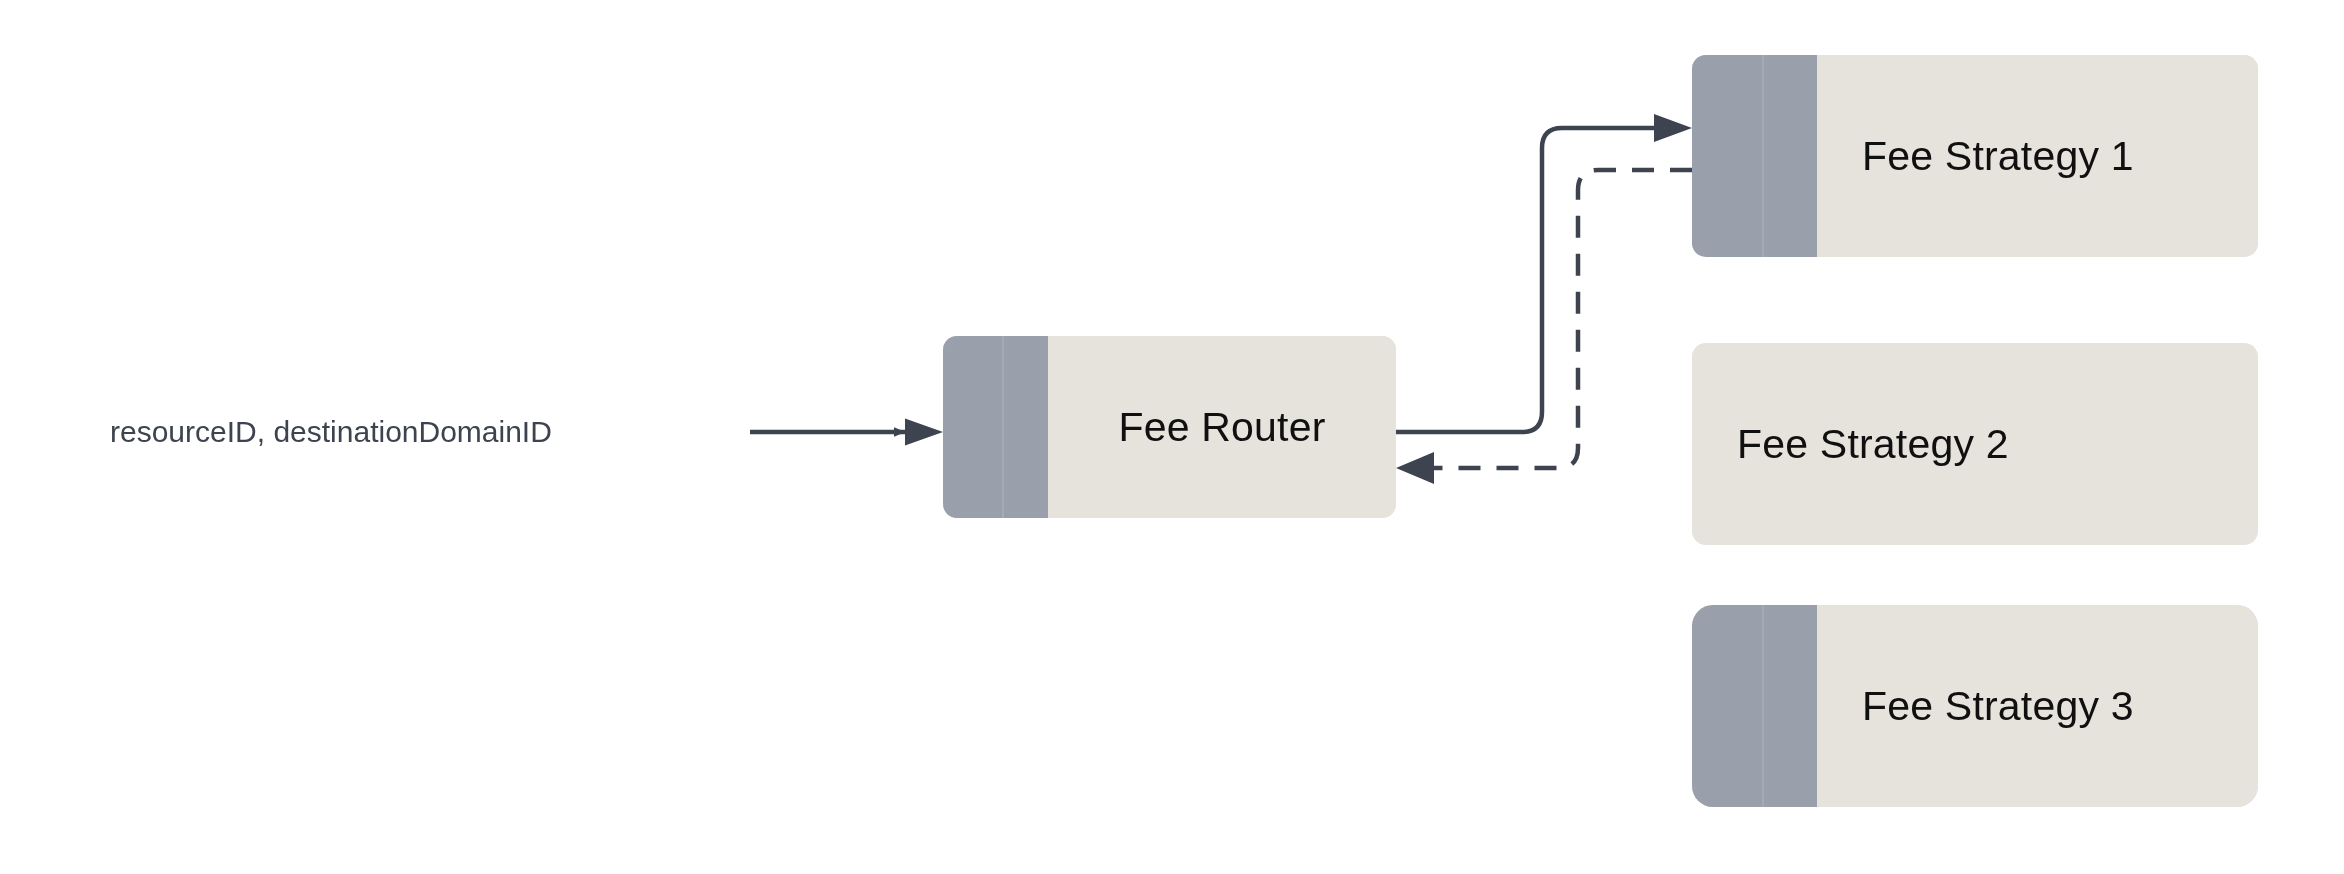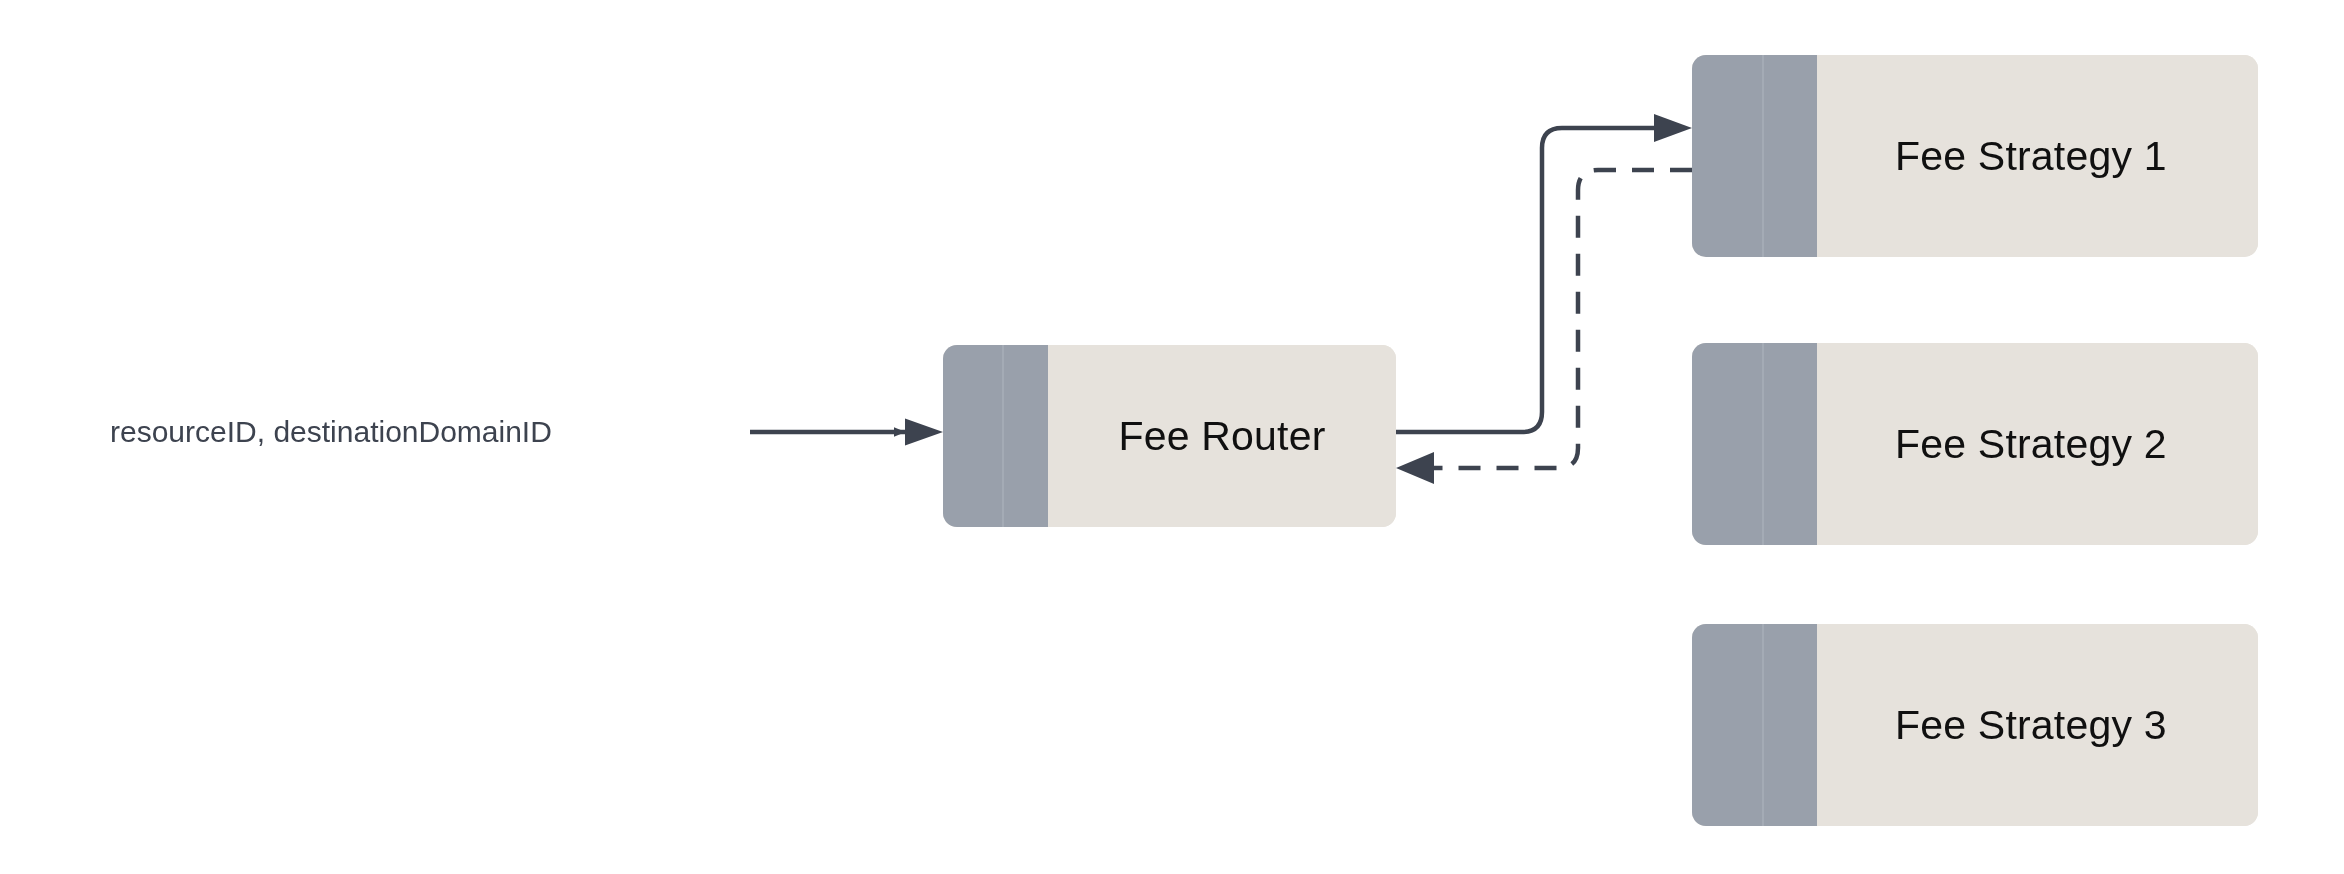--- a/index.html
+++ b/index.html
@@ -66,40 +66,39 @@
     color: #101010;
     font-size: 41px;
     font-weight: 400;
     letter-spacing: 0.2px;
     white-space: nowrap;
   }
 
   
   #node-fee-router {
     left: 943px;
-    top: 345px;
+    top: 336px;
     width: 453px;
     height: 182px;
   }
   #node-fee-router .node-band { width: 105px; }
   #node-fee-router .node-body { justify-content: center; }
 
   
   .strategy {
     left: 1692px;
     width: 566px;
     height: 202px;
-    gap: 33px;
   }
   .strategy .node-band { width: 125px; }
   .strategy .node-body { justify-content: flex-start; padding-left: 45px; }
 
   #node-fee-strategy-1 { top: 55px; }
-  #node-fee-strategy-2 { top: 343px; }
-  #node-fee-strategy-3 { top: 624px; }
+  #node-fee-strategy-2 { top: 343px; flex-direction: column; }
+  #node-fee-strategy-3 { top: 605px; border-radius: 21px; }
 
   
   #input-label {
     position: absolute;
     left: 110px;
     top: 432px;
     transform: translateY(-50%);
     color: #3d434f;
     font-size: 30px;
     white-space: nowrap;

